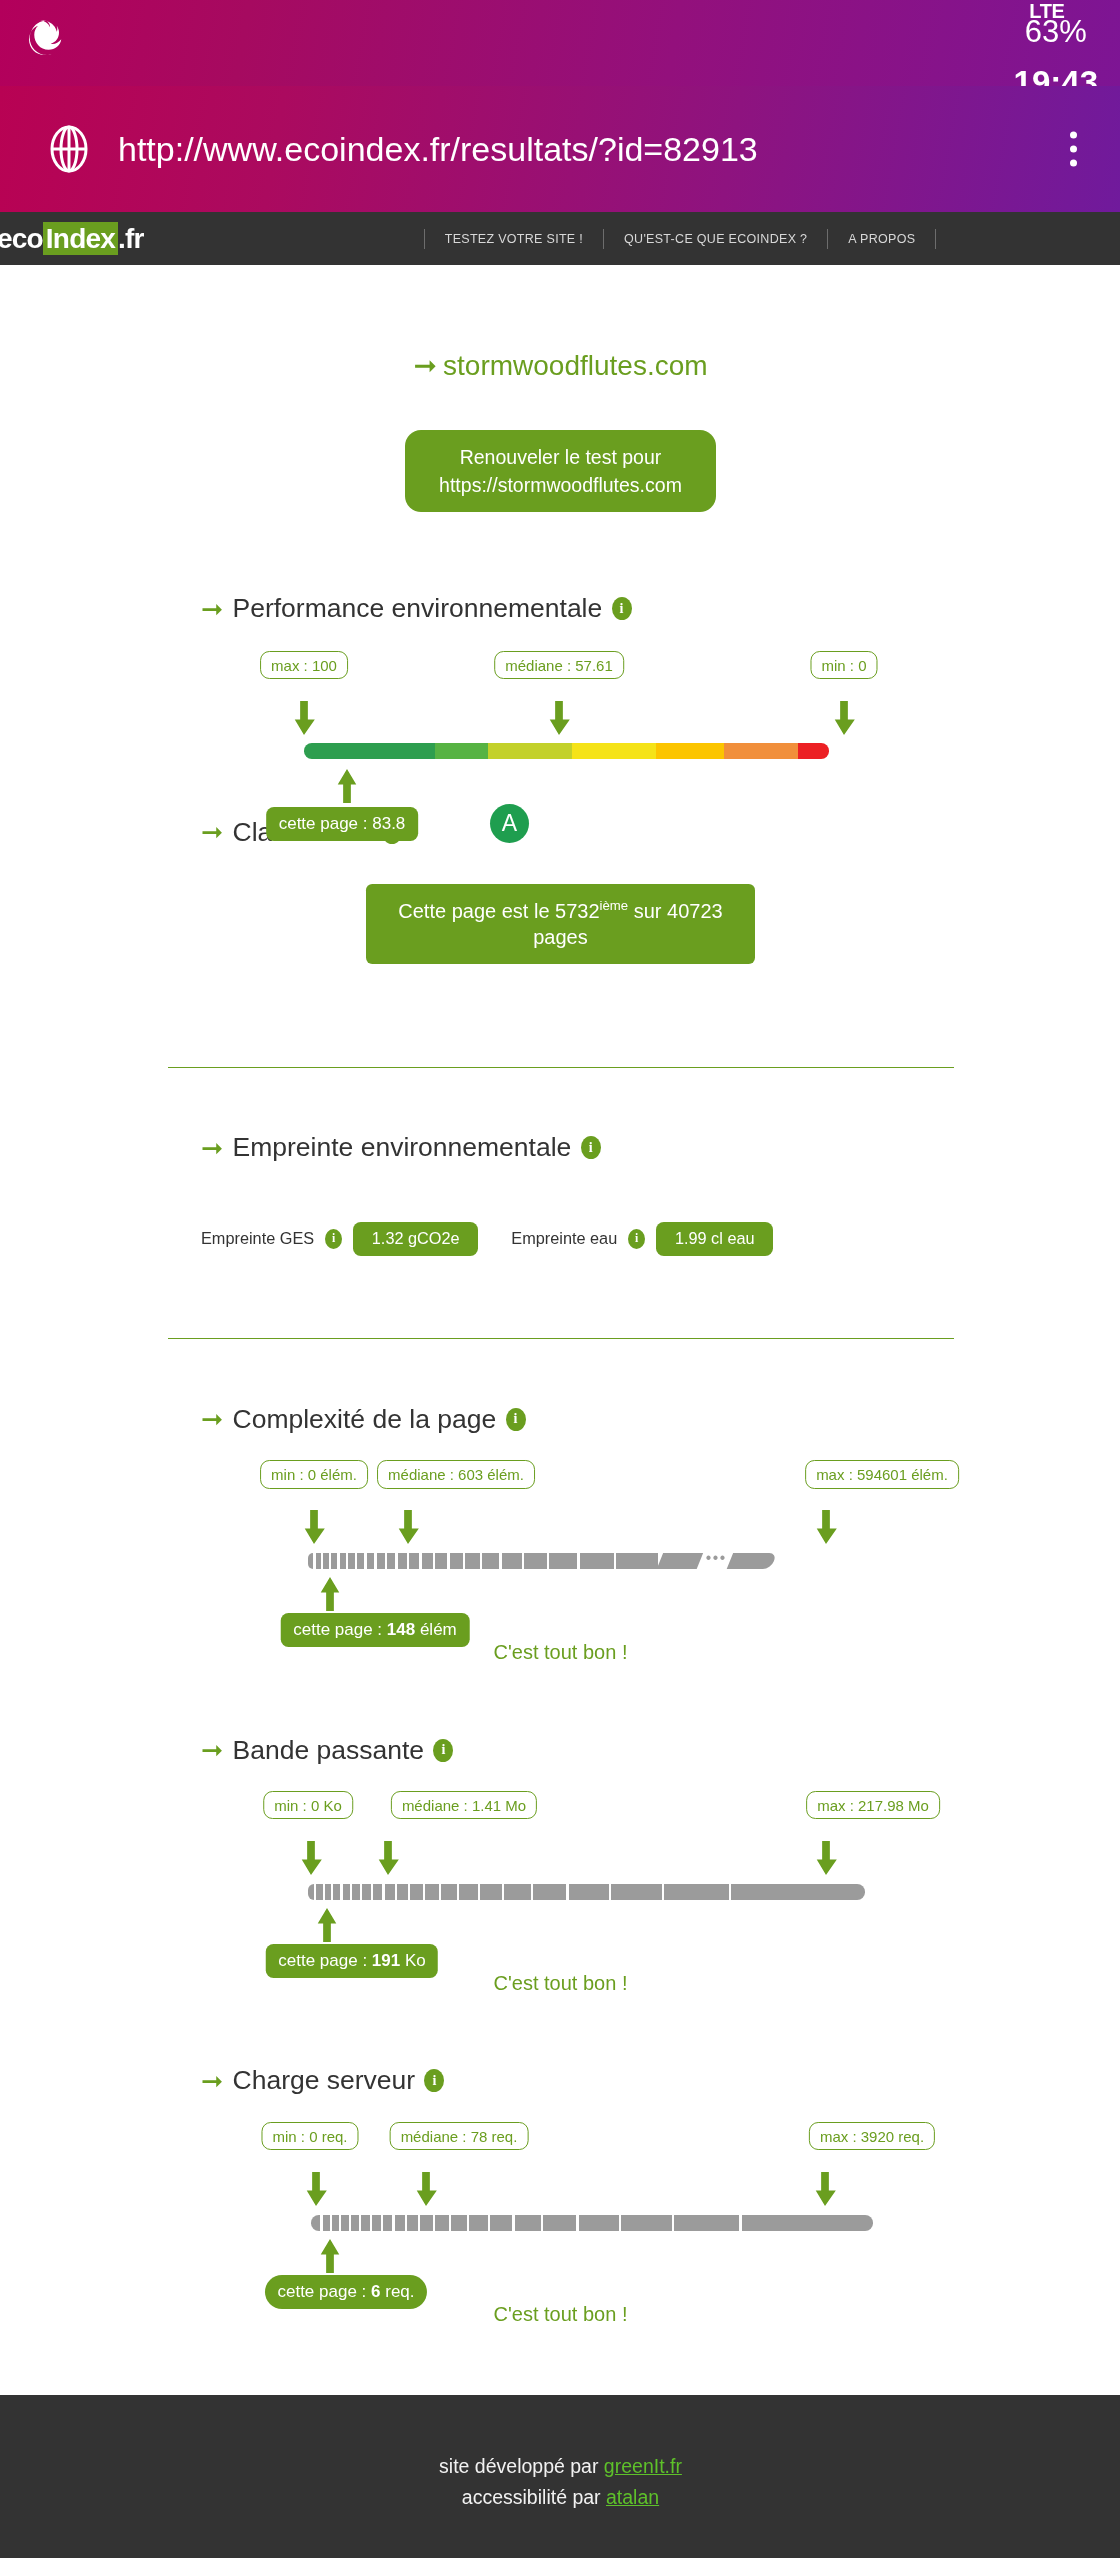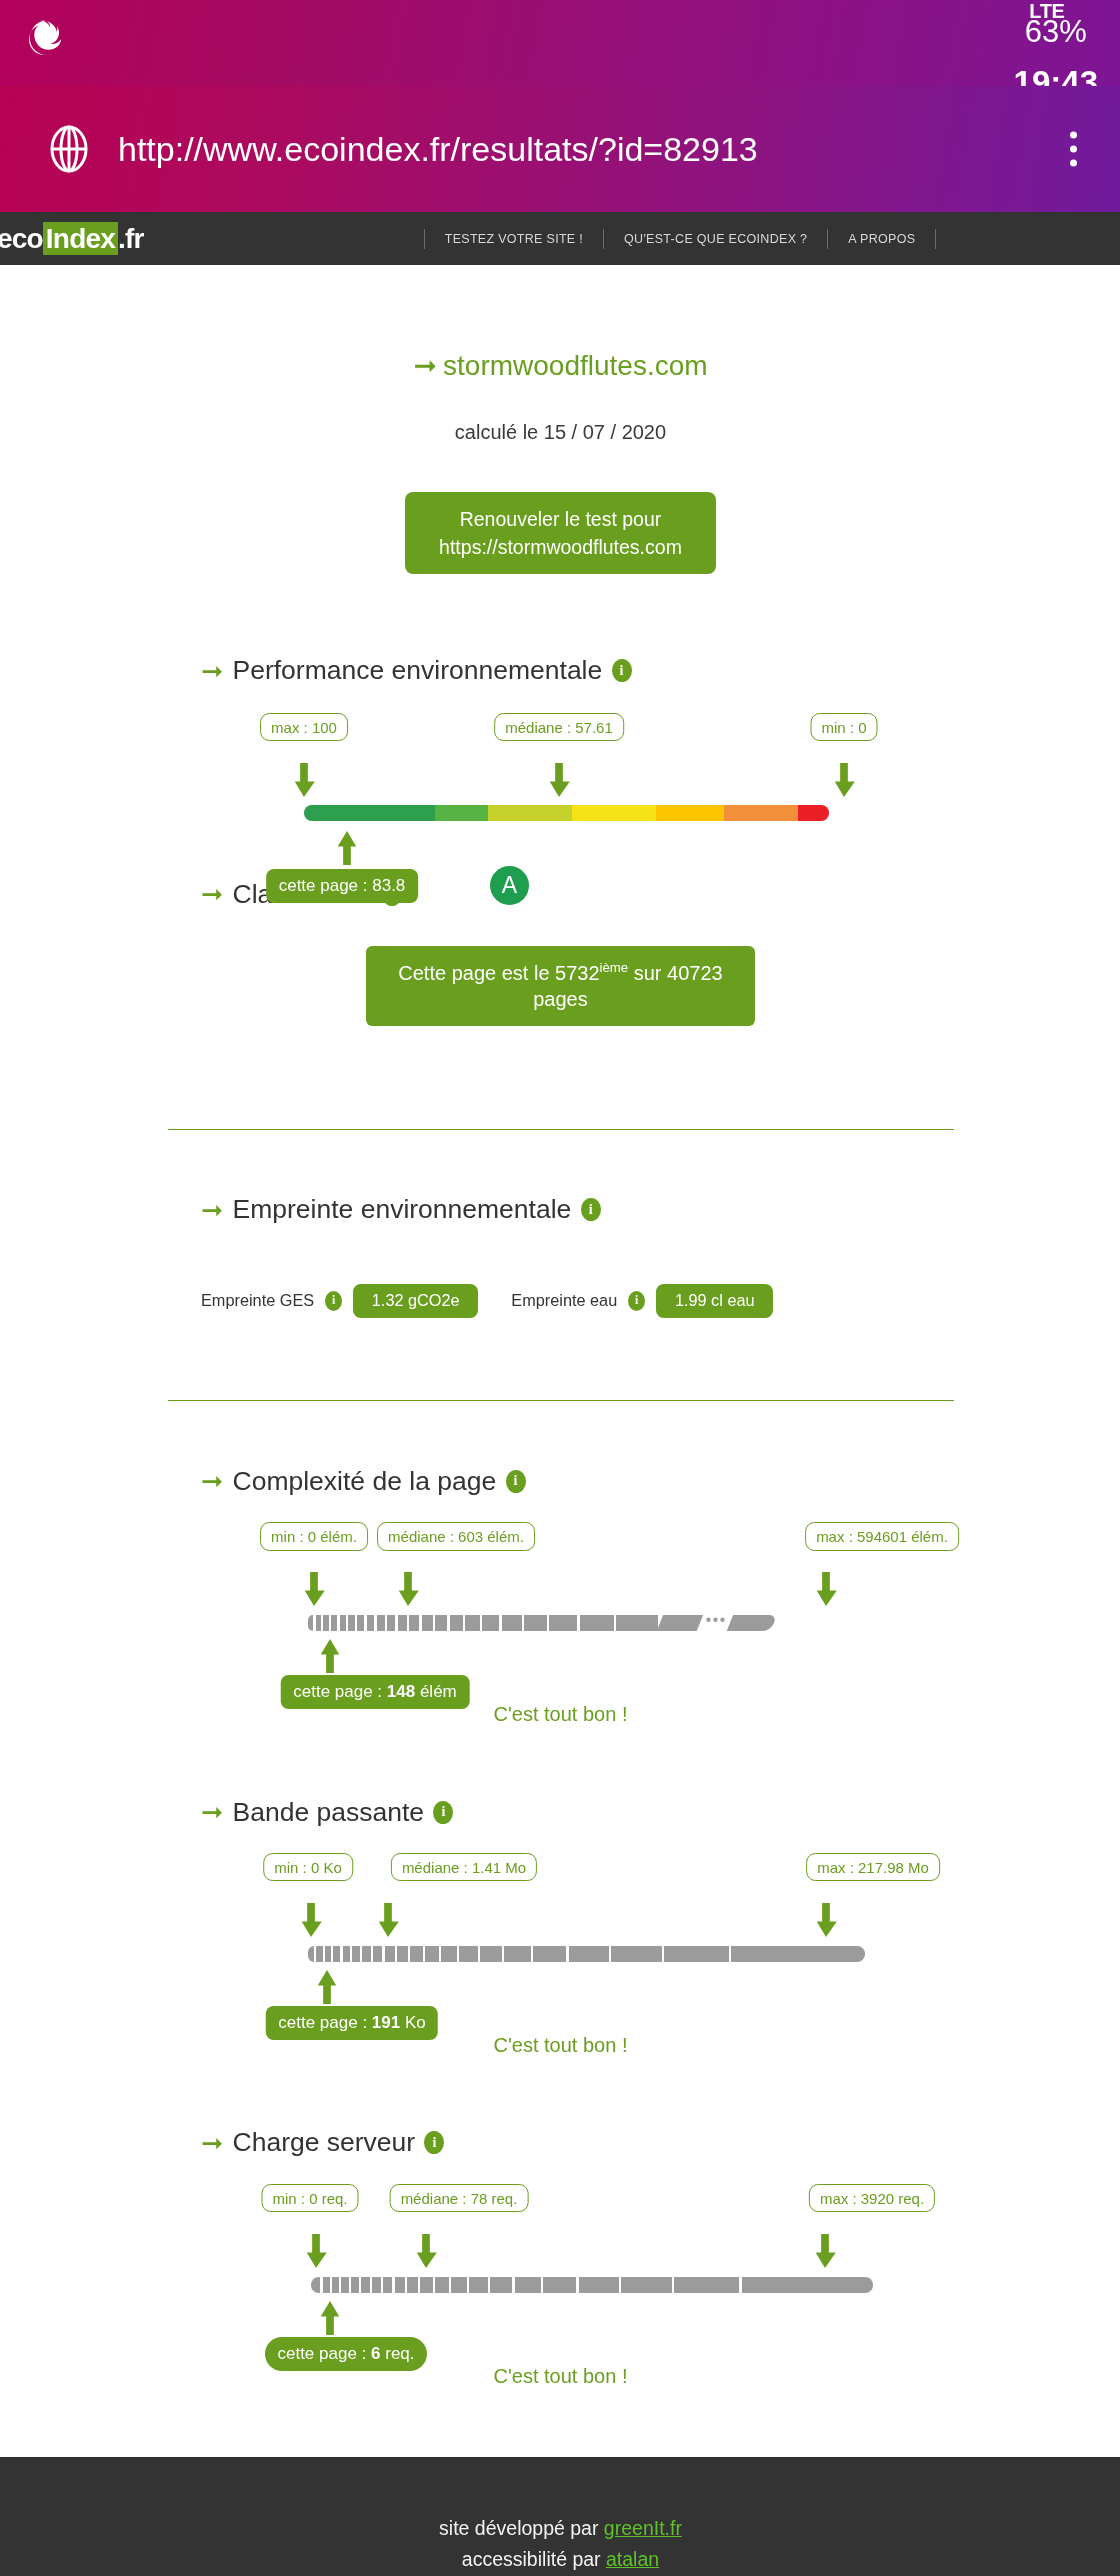--- a/index.html
+++ b/index.html
@@ -82,21 +82,21 @@
 
   .sitename{
     text-align:center; margin-top:84px;
     color:#6a9e1f; font-size:28px;
   }
   .sitename .arw{ color:#6a9e1f; margin-right:6.2px; }
   .calcdate{ text-align:center; margin-top:39px; color:#3a3a3a; font-size:20px; }
 
   .renew-wrap{ display:flex; justify-content:center; margin-top:48px; }
   .renew-btn{
-    background:#6a9e1f; color:#fff; border:none; border-radius:8px;
+    background:#6a9e1f; color:#fff; border:none; border-radius:16px;
     font-size:19.5px; line-height:1.45; padding:12.5px 23px; text-align:center;
     font-family:"Liberation Sans", sans-serif; cursor:pointer;
     max-width:311px;
   }
 
   
   .sec-head{
     display:flex; align-items:center; gap:9.3px;
     margin-left:201px; color:#333333; font-size:26.5px; font-weight:400;
   }
@@ -225,21 +225,20 @@
     <a href="#">A PROPOS</a>
   </div>
 </div>
 
 <div class="page">
 
   <div class="sitename">
     <span class="arw">➞</span><span>stormwoodflutes.com</span>
   </div>
 
-  <div class="calcdate">calculé le 15 / 07 / 2020</div>
 
   <div class="renew-wrap">
     <button class="renew-btn">Renouveler le test pour https://stormwoodflutes.com</button>
   </div>
 
   <div style="height:81px"></div>
   <div class="sec-head">
     <span class="arw">➞</span>
     <span>Performance environnementale</span>
     <span class="info-i">i</span>

